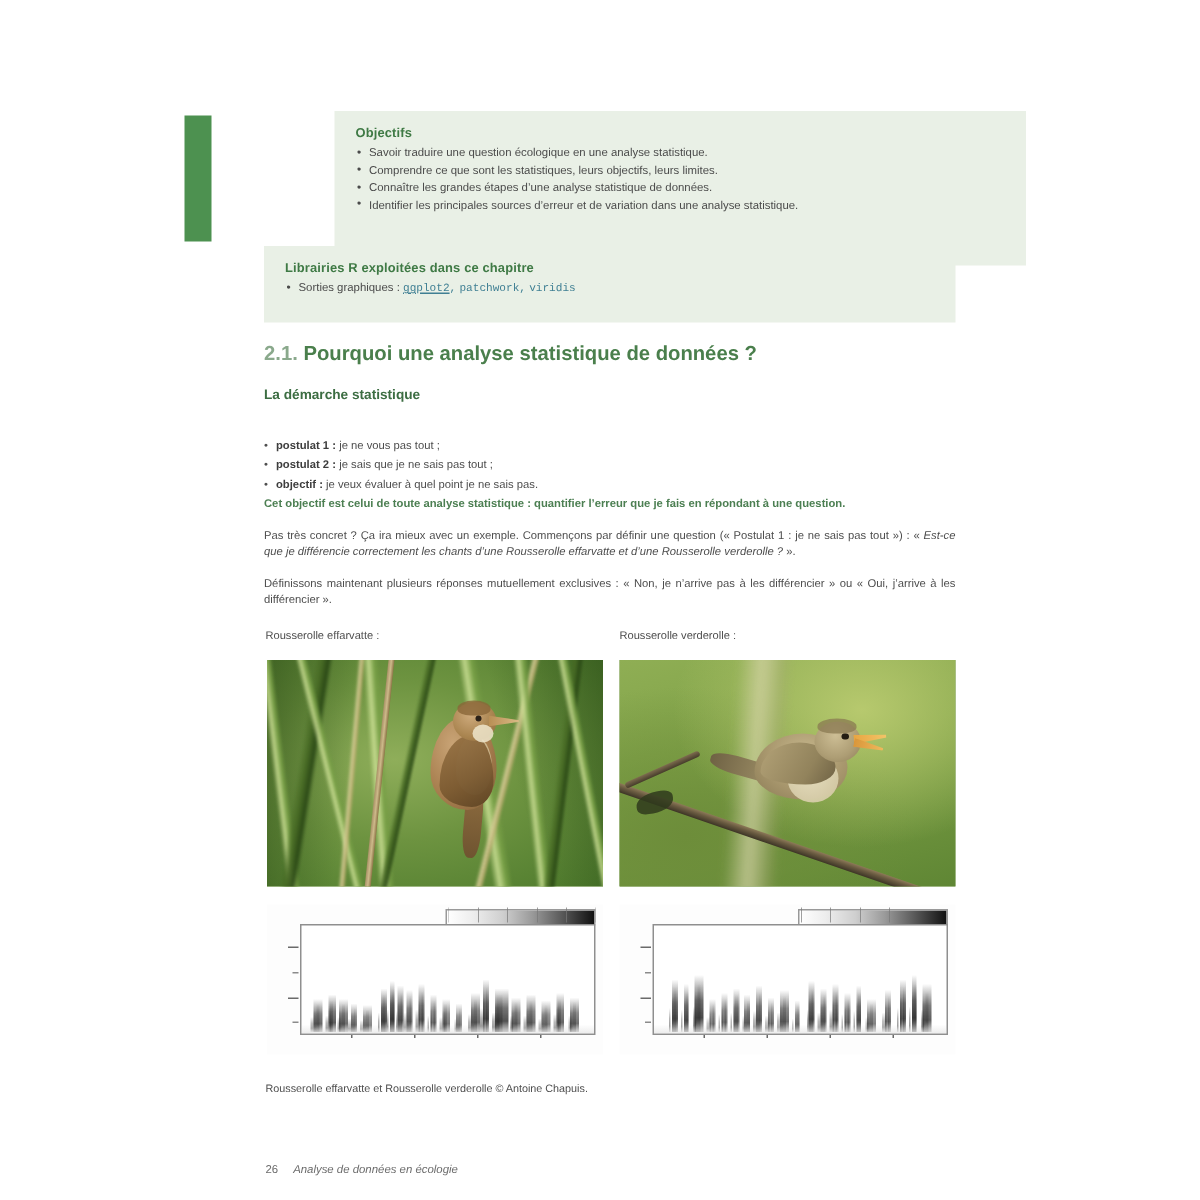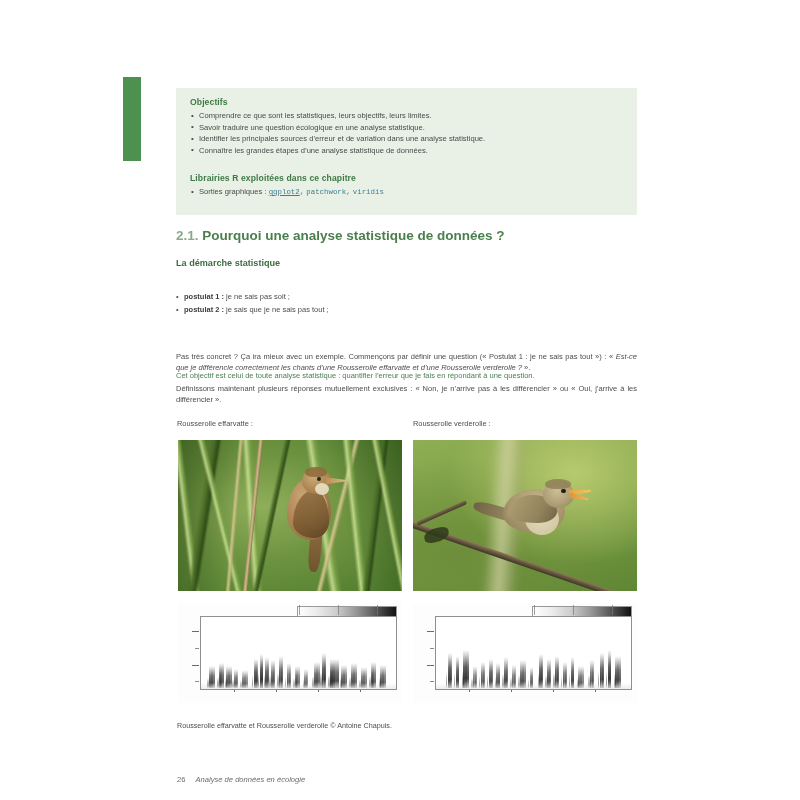--- a/index.html
+++ b/index.html
@@ -26,21 +26,21 @@
     letter-spacing:-0.1px;
   }
 
   
   .infobox{
     position:absolute;left:176px;width:461px;
     background:#e9f0e6;
     box-sizing:border-box;
     padding:9px 14px 9px 14px;
   }
-  #objectives-box{top:88px;height:103px;}
+  #objectives-box{top:74px;height:103px;margin-left:47px;}
   #libraries-box{top:164px;height:51px;}
 
   .box-title{
     font-size:8.6px;font-weight:bold;color:#3f7a45;
     margin:0 0 3px 0;letter-spacing:0.1px;
   }
   .box-list{list-style:none;margin:0;padding:0;}
   .box-list li{
     font-size:7.6px;line-height:11.6px;color:#4a4a4a;
     position:relative;padding-left:9px;
@@ -79,21 +79,21 @@
   .bullets li{
     font-size:7.5px;line-height:13.2px;color:#4d4d4d;
     position:relative;padding-left:8px;
   }
   .bullets li::before{
     content:"•";position:absolute;left:0;top:0;color:#4d4d4d;
   }
   .bullets li b{color:#3d3d3d;}
   #objective-line{
     position:absolute;left:176px;top:330px;width:461px;
-    font-size:7.5px;line-height:11.4px;color:#4c7f52;font-weight:normal;margin-top:40px;
+    font-size:7.5px;line-height:11.4px;color:#4c7f52;font-weight:bold;
   }
   #example-para{top:351px;}
   #example-para i{font-style:italic;}
   #defs-para{top:383px;}
 
   
   .fig-caption{
     position:absolute;font-size:7.4px;color:#4d4d4d;
   }
   #cap-left{left:177px;top:419px;}
@@ -226,24 +226,24 @@
 <body>
 
 <div class="page">
 
   <div class="accent-bar"></div>
 
 
   <div class="infobox" id="objectives-box">
     <div class="box-title">Objectifs</div>
     <ul class="box-list">
+      <li>Savoir traduire une question écologique en une analyse statistique.</li>
       <li>Comprendre ce que sont les statistiques, leurs objectifs, leurs limites.</li>
-      <li>Savoir traduire une question écologique en une analyse statistique.</li>
+      <li>Connaître les grandes étapes d’une analyse statistique de données.</li>
       <li>Identifier les principales sources d’erreur et de variation dans une analyse statistique.</li>
-      <li>Connaître les grandes étapes d’une analyse statistique de données.</li>
     </ul>
   </div>
 
   <div class="infobox" id="libraries-box">
     <div class="box-title">Librairies R exploitées dans ce chapitre</div>
     <ul class="box-list">
       <li><span>Sorties graphiques :</span>
         <span class="code u">ggplot2</span><span class="code">,</span>
         <span class="code">patchwork</span><span class="code">,</span>
         <span class="code">viridis</span></li>
@@ -252,22 +252,23 @@
 
   <div class="section-head">
     <span class="num">2.1.</span>
     <span>Pourquoi une analyse statistique de données ?</span>
   </div>
 
   <div class="sub-head">La démarche statistique</div>
 
 
   <ul class="bullets">
-    <li><b>postulat 1 :</b><span> je ne sais pas soit ;</span></li>
+    <li><b>postulat 1 :</b><span> je ne vous pas tout ;</span></li>
     <li><b>postulat 2 :</b><span> je sais que je ne sais pas tout ;</span></li>
+    <li><b>objectif :</b><span> je veux évaluer à quel point je ne sais pas.</span></li>
   </ul>
 
   <div id="objective-line">Cet objectif est celui de toute analyse statistique : quantifier l’erreur que je fais en répondant à une question.</div>
 
   <div class="para" id="example-para">
     <span>Pas très concret ? Ça ira mieux avec un exemple. Commençons par définir une question (« Postulat 1 : je ne sais pas tout ») : « </span><i>Est-ce que je différencie correctement les chants d’une Rousserolle effarvatte et d’une Rousserolle verderolle ?</i><span> ».</span>
   </div>
 
   <div class="para" id="defs-para">Définissons maintenant plusieurs réponses mutuellement exclusives : « Non, je n’arrive pas à les différencier » ou « Oui, j’arrive à les différencier ».</div>
 

